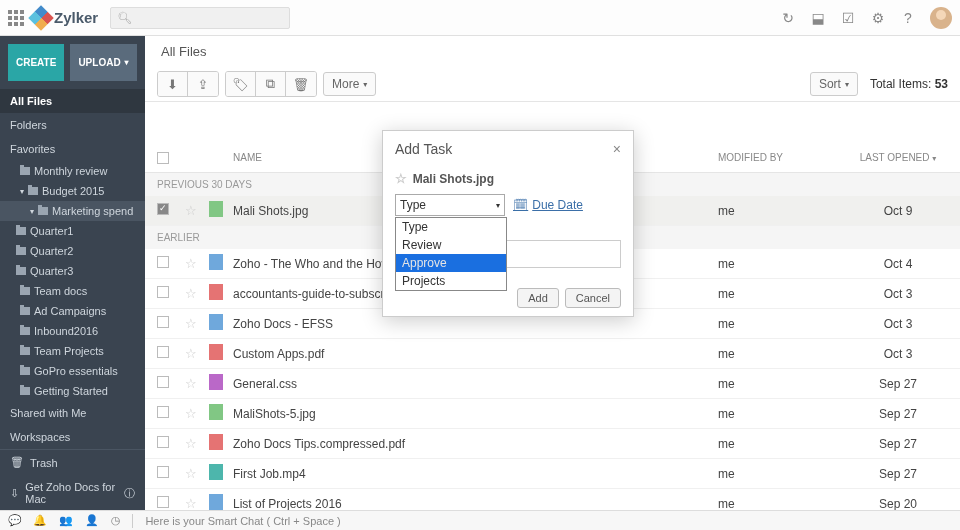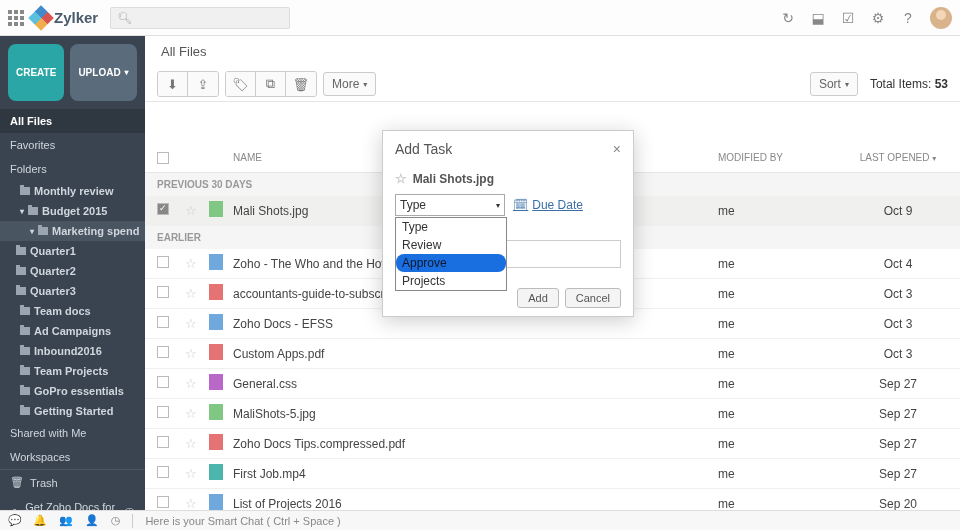--- a/index.html
+++ b/index.html
@@ -12,43 +12,43 @@
 .logo-mark::before { content:""; position:absolute; inset:0; background: conic-gradient(#d9534f 0 90deg,#f0ad4e 90deg 180deg,#5bc0de 180deg 270deg,#428bca 270deg 360deg); transform: rotate(45deg); }
 .searchbox { display:flex; align-items:center; background:#f0f0f0; border:1px solid #ddd; border-radius:2px; height:22px; padding:0 6px; width:180px; }
 .searchbox input { border:none; background:transparent; outline:none; width:100%; font-size:11px; }
 .top-icons { margin-left:auto; display:flex; align-items:center; gap:14px; color:#888; }
 .top-icons .ico { width:16px; height:16px; cursor:pointer; display:flex; align-items:center; justify-content:center; font-size:14px; }
 .avatar { width:22px; height:22px; border-radius:50%; background:#d9b38c; position:relative; overflow:hidden; }
 .avatar::after{content:"";position:absolute;top:3px;left:6px;width:10px;height:10px;border-radius:50%;background:#f4d7b8;}
 .main { display:flex; height:474px; }
 .sidebar { width:145px; background:#3a4450; color:#cfd6dd; display:flex; flex-direction:column; }
 .sb-top { padding:8px; display:flex; gap:6px; }
-.btn { background:#2aa6a6; color:#fff; border:none; padding:23px 8px; font-size:10px; font-weight:600; cursor:pointer; border-radius:8px; }
+.btn { background:#2aa6a6; color:#fff; border:none; padding:13px 8px; font-size:10px; font-weight:600; cursor:pointer; border-radius:0; }
 .btn.upload { background:#5a6b7c; display:flex; align-items:center; gap:4px; }
 .sb-section { padding:6px 10px; font-size:11px; cursor:pointer; }
 .sb-section.active { background:#2f3740; color:#fff; font-weight:600; }
-.sb-tree { font-size:11px;font-weight:bold; }
+.sb-tree { font-size:11px; }
 .sb-tree .node { padding:4px 0 4px 20px; cursor:pointer; display:flex; align-items:center; gap:4px; }
 .sb-tree .node.l1{padding-left:20px;} .sb-tree .node.l2{padding-left:30px;} .sb-tree .node.l3{padding-left:16px;}
 .sb-tree .node.sel { background:#4a5562; }
 .fld-ico { width:10px; height:8px; background:#9aa5b1; display:inline-block; position:relative; }
 .fld-ico::before{content:"";position:absolute;top:-2px;left:0;width:4px;height:2px;background:#9aa5b1;}
 .sb-bottom { margin-top:auto; border-top:1px solid #4a5562; }
 .sb-bottom .node { padding:6px 10px; font-size:11px; display:flex; align-items:center; gap:6px; cursor:pointer; }
 .content { flex:1; background:#fff; display:flex; flex-direction:column; overflow:hidden; }
 .crumb { padding:8px 16px; color:#555; font-size:13px; }
 .toolbar { display:flex; align-items:center; padding:4px 12px; border-bottom:1px solid #e5e5e5; gap:6px; }
 .tb-group { display:flex; border:1px solid #ccc; border-radius:3px; overflow:hidden; }
 .tb-btn { width:30px; height:24px; background:#fafafa; border-right:1px solid #ccc; display:flex; align-items:center; justify-content:center; cursor:pointer; color:#777; font-size:13px; }
 .tb-btn:last-child{border-right:none;}
 .tb-more { border:1px solid #ccc; border-radius:3px; background:#fafafa; height:24px; padding:0 8px; display:flex; align-items:center; cursor:pointer; color:#666; gap:4px; }
 .tb-right { margin-left:auto; display:flex; align-items:center; gap:12px; }
 .thead { display:flex; padding:6px 12px; border-bottom:1px solid #e5e5e5; color:#888; font-size:10px; text-transform:uppercase;margin-top:44px; }
 .col-chk{width:28px;} .col-star{width:24px;} .col-ico{width:24px;} .col-name{flex:1;} .col-mod{width:130px;} .col-date{width:100px;text-align:center;}
-.section-hdr { padding:6px 12px; background:#f5f5f5; color:#999; font-size:10px; font-weight:700; }
+.section-hdr { padding:6px 12px; background:#f5f5f5; color:#999; font-size:10px; font-weight:400; }
 .row { display:flex; align-items:center; padding:5px 12px; border-bottom:1px solid #f0f0f0; font-size:12px; color:#444; cursor:pointer; }
 .row.sel{background:#f0f0ee;}
 .chk{width:12px;height:12px;border:1px solid #bbb;background:#fff;display:inline-block;}
 .chk.on{background:#888;position:relative;}
 .chk.on::after{content:"✓";color:#fff;font-size:9px;position:absolute;top:-1px;left:1px;}
 .star{color:#ccc;font-size:13px;}
 .fico{width:14px;height:16px;display:inline-block;background:#6fa8dc;position:relative;}
 .fico.img{background:#81c784;} .fico.pdf{background:#e57373;} .fico.css{background:#ba68c8;} .fico.vid{background:#4db6ac;} .fico.fold{background:#ffb74d;height:12px;}
 .files{overflow-y:auto;flex:1;}
 .statusbar { height:20px; background:#f7f7f7; border-top:1px solid #ddd; display:flex; align-items:center; padding:0 8px; gap:12px; color:#888; font-size:11px; position:absolute; bottom:0; left:0; right:0;}
@@ -57,21 +57,21 @@
 .overlay{position:absolute;inset:0;pointer-events:none;}
 .modal{position:absolute;top:130px;left:382px;width:252px;background:#fff;border:1px solid #ccc;box-shadow:0 4px 20px rgba(0,0,0,0.2);pointer-events:auto;font-size:12px;}
 .modal-hd{padding:10px 12px;display:flex;align-items:center;justify-content:space-between;font-size:14px;color:#555;}
 .modal-hd .x{cursor:pointer;color:#888;font-size:14px;}
 .modal-body{padding:0 12px 12px;}
 .file-line{display:flex;align-items:center;gap:6px;padding:4px 0 8px; font-weight:600; color:#555;}
 .controls{display:flex;gap:8px;align-items:center;}
 .select{border:1px solid #aaa;height:22px;width:110px;padding:0 4px;display:flex;align-items:center;justify-content:space-between;cursor:pointer;background:#fff;position:relative;}
 .dropdown{position:absolute;top:22px;left:-1px;width:112px;border:1px solid #888;background:#fff;z-index:10;}
 .dropdown .opt{padding:2px 6px;cursor:pointer;}
-.dropdown .opt.hov{background:#1a6fe0;color:#0f172a;border-radius:8px;}
+.dropdown .opt.hov{background:#1a6fe0;color:#e5e5e5;}
 .duedate{display:flex;align-items:center;gap:4px;color:#3b6fa8;text-decoration:underline;cursor:pointer;}
 .txtarea{margin-top:24px;width:100%;height:28px;border:1px solid #ccc;}
 .modal-ft{padding:8px 12px;display:flex;justify-content:flex-end;gap:6px;}
 .mbtn{border:1px solid #bbb;background:#f4f4f4;padding:3px 10px;border-radius:3px;cursor:pointer;font-size:11px;color:#555;}
 .caret{font-size:8px;}
 </style>
 </head>
 <body>
 
 <div class="topbar">
@@ -107,22 +107,22 @@
 <div class="main">
   <div class="sidebar">
     <div class="sb-top">
       <button class="btn">CREATE</button>
       <button class="btn upload">
           <span>UPLOAD</span>
           <span class="caret">▾</span>
         </button>
     </div>
     <div class="sb-section active">All Files</div>
+    <div class="sb-section">Folders</div>
     <div class="sb-section">Favorites</div>
-    <div class="sb-section">Folders</div>
     <div class="sb-tree" id="tree">
         <div class="node l1">
           <span class="fld-ico"></span>
           <span>Monthly review</span>
         </div>
         <div class="node l1">
           <span class="caret">▾</span>
           <span class="fld-ico"></span>
           <span>Budget 2015</span>
         </div>

